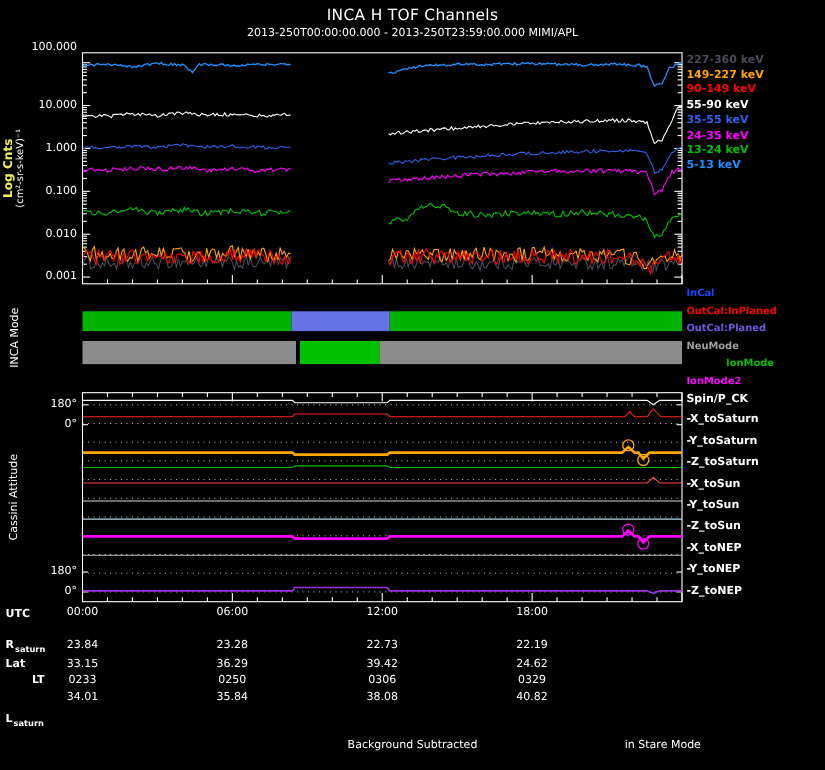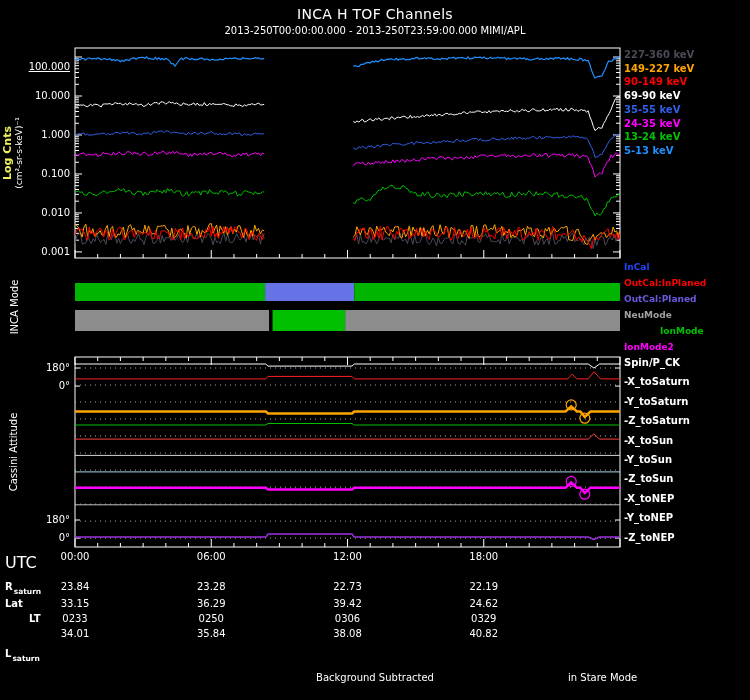--- a/index.html
+++ b/index.html
@@ -10,21 +10,21 @@
   #plot{position:absolute;left:0;top:0}
   .vlab{position:absolute;transform:translate(-50%,-50%) rotate(-90deg);white-space:nowrap;text-align:center}
   #ylab1-main{font-size:11px;font-weight:bold;color:#f0f060}
   #ylab1-units{font-size:9px;color:#fff}
   #ylab2,#ylab3{font-size:10px}
   .ytick{position:absolute;left:2px;width:68px;text-align:right;font-size:10px}
   .leg1{position:absolute;left:624px;font-size:10px;font-weight:bold;white-space:nowrap}
   .leg2{position:absolute;left:624px;font-size:9px;font-weight:bold;white-space:nowrap}
   .leg3{position:absolute;left:624px;font-size:10px;font-weight:bold;white-space:nowrap}
   .xtick{position:absolute;width:60px;text-align:center;font-size:10px}
-  #utc-label{position:absolute;left:5px;top:553px;font-size:16px;font-weight:normal}
+  #utc-label{position:absolute;left:5px;top:553px;font-size:10px;font-weight:bold}
   .eph-label{position:absolute;left:5px;font-size:10px;font-weight:bold}
   .eph-sub{font-size:7.5px;position:relative;top:4px;left:1px}
   .eph-val{position:absolute;width:60px;text-align:center;font-size:10px}
   #footer-center{position:absolute;top:672px;left:0;width:750px;text-align:center;font-size:10px}
   #footer-right{position:absolute;top:672px;left:568px;font-size:10px}
 </style>
 </head>
 <body>
 
 <div id="title">INCA H TOF Channels</div>
@@ -271,34 +271,34 @@
   <div id="ylab1-units">(cm²-sr-s-keV)⁻¹</div>
 </div>
 <div class="vlab" id="ylab2" style="left:14px;top:307px">INCA Mode</div>
 <div class="vlab" id="ylab3" style="left:13px;top:452px">Cassini Attitude</div>
 
 <div id="utc-label">UTC</div>
 
 <div id="footer-center">Background Subtracted</div>
 <div id="footer-right">in Stare Mode</div>
 
-<div class="ytick" style="top: 61px; text-decoration: underline;">100.000</div>
+<div class="ytick" style="top: 37px;">100.000</div>
 <div class="ytick" style="top: 90.006px;">10.000</div>
 <div class="ytick" style="top: 128.982px;">1.000</div>
 <div class="ytick" style="top: 167.958px;">0.100</div>
 <div class="ytick" style="top: 206.934px;">0.010</div>
 <div class="ytick" style="top: 245.91px;">0.001</div>
 <div class="ytick" style="top: 362.02px;">180°</div>
 <div class="ytick" style="top: 380.07px;">0°</div>
 <div class="ytick" style="top: 514.02px;">180°</div>
 <div class="ytick" style="top: 532.07px;">0°</div>
 <div class="leg1" style="top: 49px; color: rgb(74, 74, 88);">227-360 keV</div>
 <div class="leg1" style="top: 62.7px; color: rgb(255, 165, 0);">149-227 keV</div>
 <div class="leg1" style="top: 76.4px; color: rgb(255, 0, 0);">90-149 keV</div>
-<div class="leg1" style="top: 90.1px; color: rgb(255, 255, 255);">69-90 keV</div>
+<div class="leg1" style="top: 90.1px; color: rgb(255, 255, 255);">55-90 keV</div>
 <div class="leg1" style="top: 103.8px; color: rgb(48, 96, 232);">35-55 keV</div>
 <div class="leg1" style="top: 117.5px; color: rgb(255, 0, 255);">24-35 keV</div>
 <div class="leg1" style="top: 131.2px; color: rgb(0, 192, 0);">13-24 keV</div>
 <div class="leg1" style="top: 144.9px; color: rgb(30, 144, 255);">5-13 keV</div>
 <div class="leg2" style="top: 262px; color: rgb(34, 68, 255);">InCal</div>
 <div class="leg2" style="top: 278px; color: rgb(255, 0, 0);">OutCal:InPlaned</div>
 <div class="leg2" style="top: 294px; color: rgb(106, 90, 224);">OutCal:Planed</div>
 <div class="leg2" style="top: 310px; color: rgb(160, 160, 160);">NeuMode</div>
 <div class="leg2" style="top: 326px; color: rgb(0, 192, 0); padding-left: 36px;">IonMode</div>
 <div class="leg2" style="top: 342px; color: rgb(255, 0, 255);">IonMode2</div>

